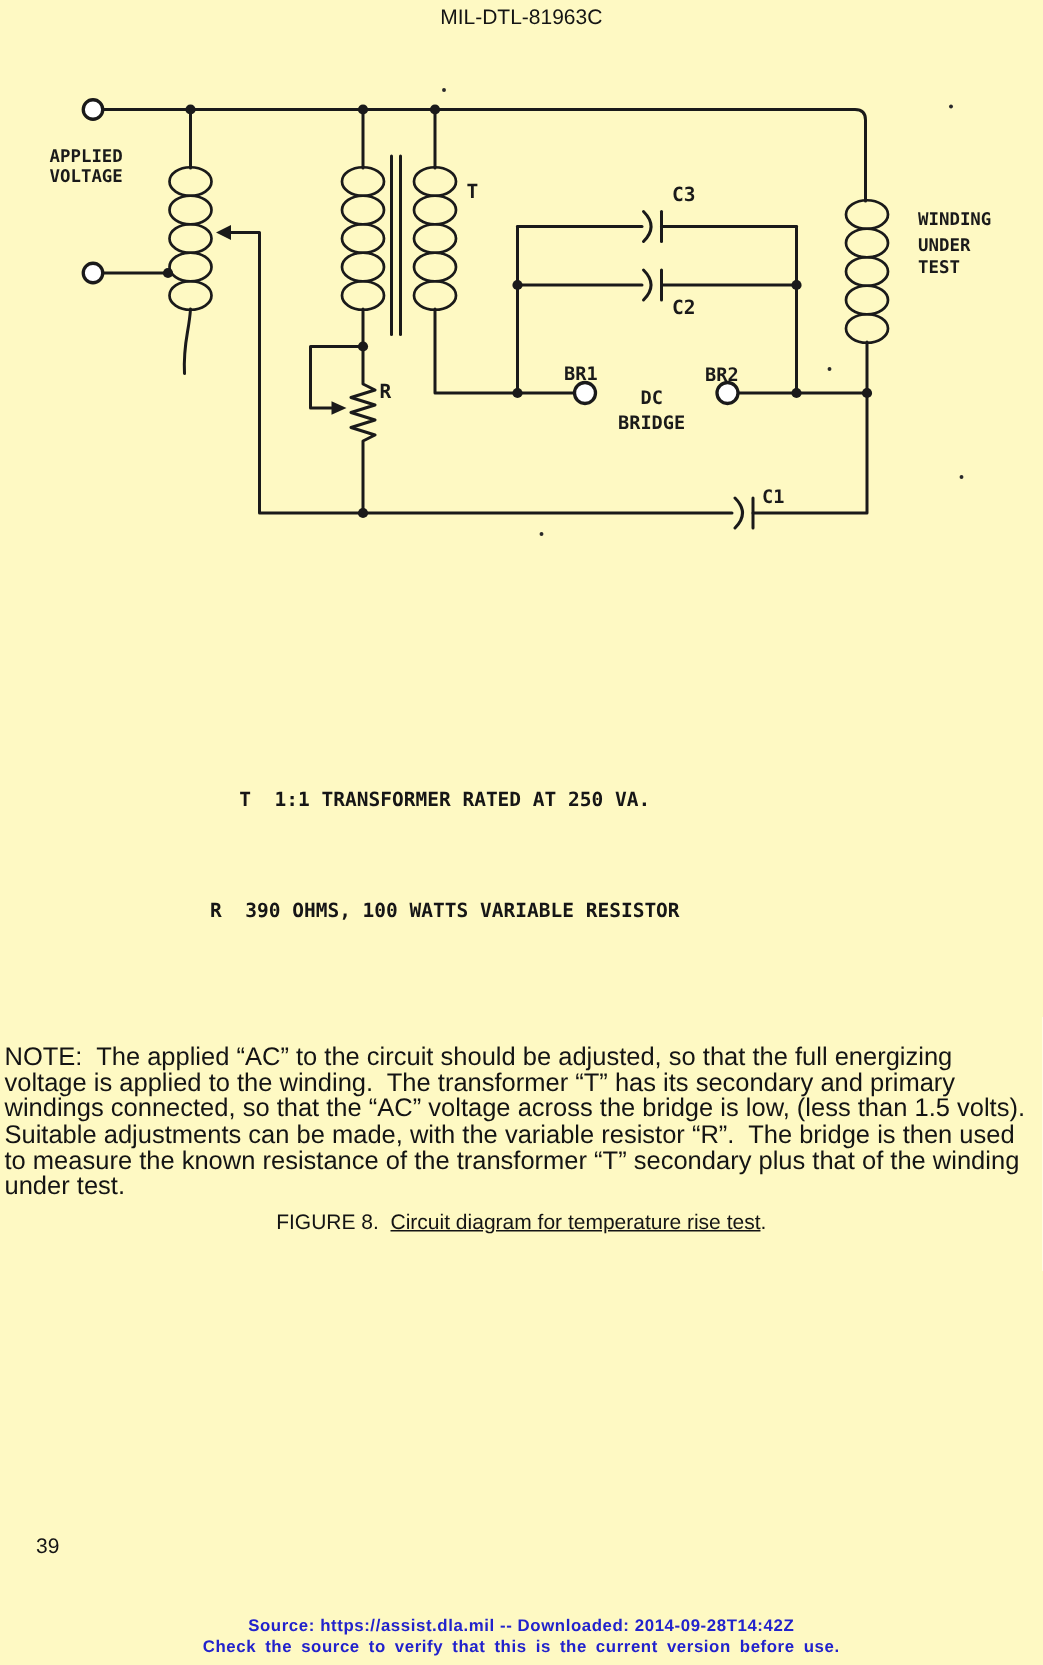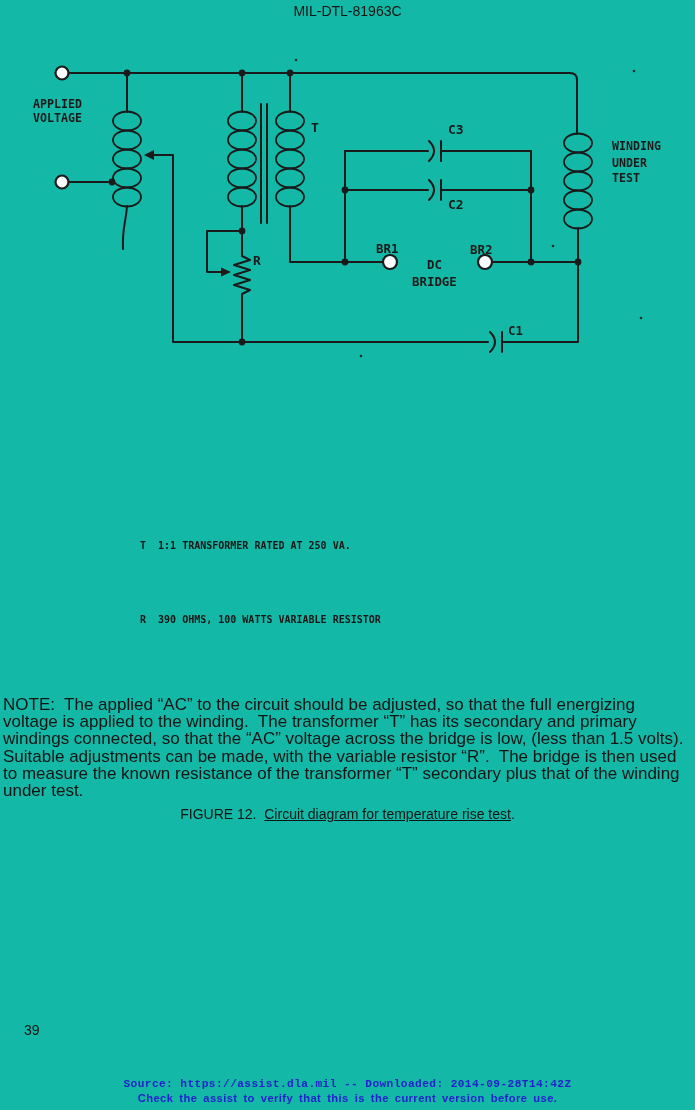--- a/index.html
+++ b/index.html
@@ -1,21 +1,21 @@
 <!DOCTYPE html>
 <html><head>
 <meta charset="utf-8">
 <style>
   * { box-sizing: border-box; }
   html, body { margin: 0; padding: 0; background: #ffffff; }
   .page {
     position: relative;
     width: 695px;
     height: 1110px;
-    background: #14b8a6;
+    background: #fef9c3;
     font-family: "Liberation Sans", sans-serif;
     color: #141414;
     overflow: hidden;
   }
   .header-title {
     position: absolute;
     top: 3px; left: 0; width: 100%;
     text-align: center;
     font-size: 14px;
   }
@@ -29,27 +29,28 @@
   .dlabel {
     font-family: "DejaVu Sans Mono", monospace;
     font-weight: 700;
     fill: #1a1a1a;
   }
   .s-word { font-size: 11.6px; }
   .s-ref  { font-size: 13px; }
   .s-ref2 { font-size: 12.4px; }
   .legend {
     position: absolute;
-    top: 485px; left: 140px;
+    top: 473px; left: 140px;
     font-family: "DejaVu Sans Mono", monospace;
     font-weight: 700;
-    font-size: 10px;
+    font-size: 13px;
     line-height: 24.6px;
     white-space: pre;
     color: #161616;
+    text-align: center;
   }
   .note {
     position: absolute;
     top: 696px; left: 3px; width: 690px;
     font-size: 17px;
     line-height: 17.2px;
     white-space: pre-wrap;
   }
   .caption {
     position: absolute;
@@ -213,22 +214,22 @@
     </g>
   </svg>
 
   <div class="legend">
     <div>T  1:1 TRANSFORMER RATED AT 250 VA.</div>
     <div>R  390 OHMS, 100 WATTS VARIABLE RESISTOR</div>
   </div>
 
   <div class="note">NOTE:  The applied “AC” to the circuit should be adjusted, so that the full energizing voltage is applied to the winding.  The transformer “T” has its secondary and primary windings connected, so that the “AC” voltage across the bridge is low, (less than 1.5 volts).  Suitable adjustments can be made, with the variable resistor “R”.  The bridge is then used to measure the known resistance of the transformer “T” secondary plus that of the winding under test.</div>
 
-  <div class="caption"><span>FIGURE 12.  </span><span class="underline">Circuit diagram for temperature rise test</span><span>.</span></div>
+  <div class="caption"><span>FIGURE 8.  </span><span class="underline">Circuit diagram for temperature rise test</span><span>.</span></div>
 
   <div class="page-number">39</div>
 
   <div class="footer">
-    <div class="line1" style="color: rgb(34, 34, 204); font-family: Liberation Mono, monospace;">Source: https://assist.dla.mil -- Downloaded: 2014-09-28T14:42Z</div>
-    <div class="line2" style="color: rgb(34, 34, 204);">Check the assist to verify that this is the current version before use.</div>
+    <div class="line1" style="color: rgb(34, 34, 204);">Source: https://assist.dla.mil -- Downloaded: 2014-09-28T14:42Z</div>
+    <div class="line2" style="color: rgb(34, 34, 204);">Check the source to verify that this is the current version before use.</div>
   </div>
 
 </div>
 
 </body></html>

